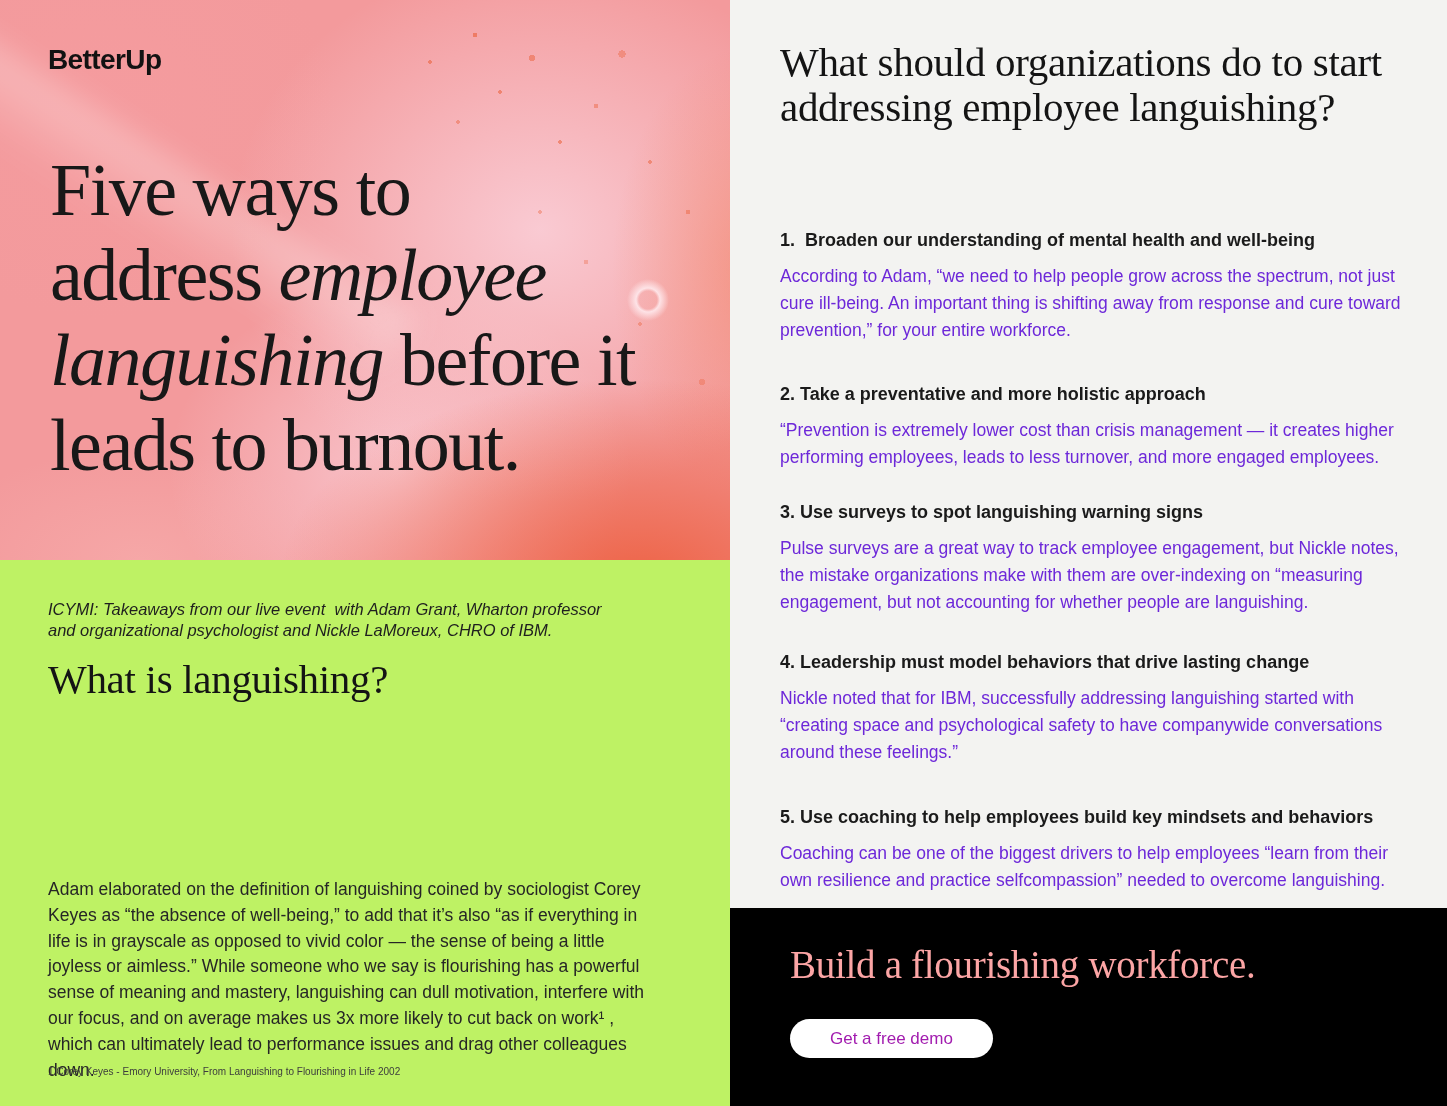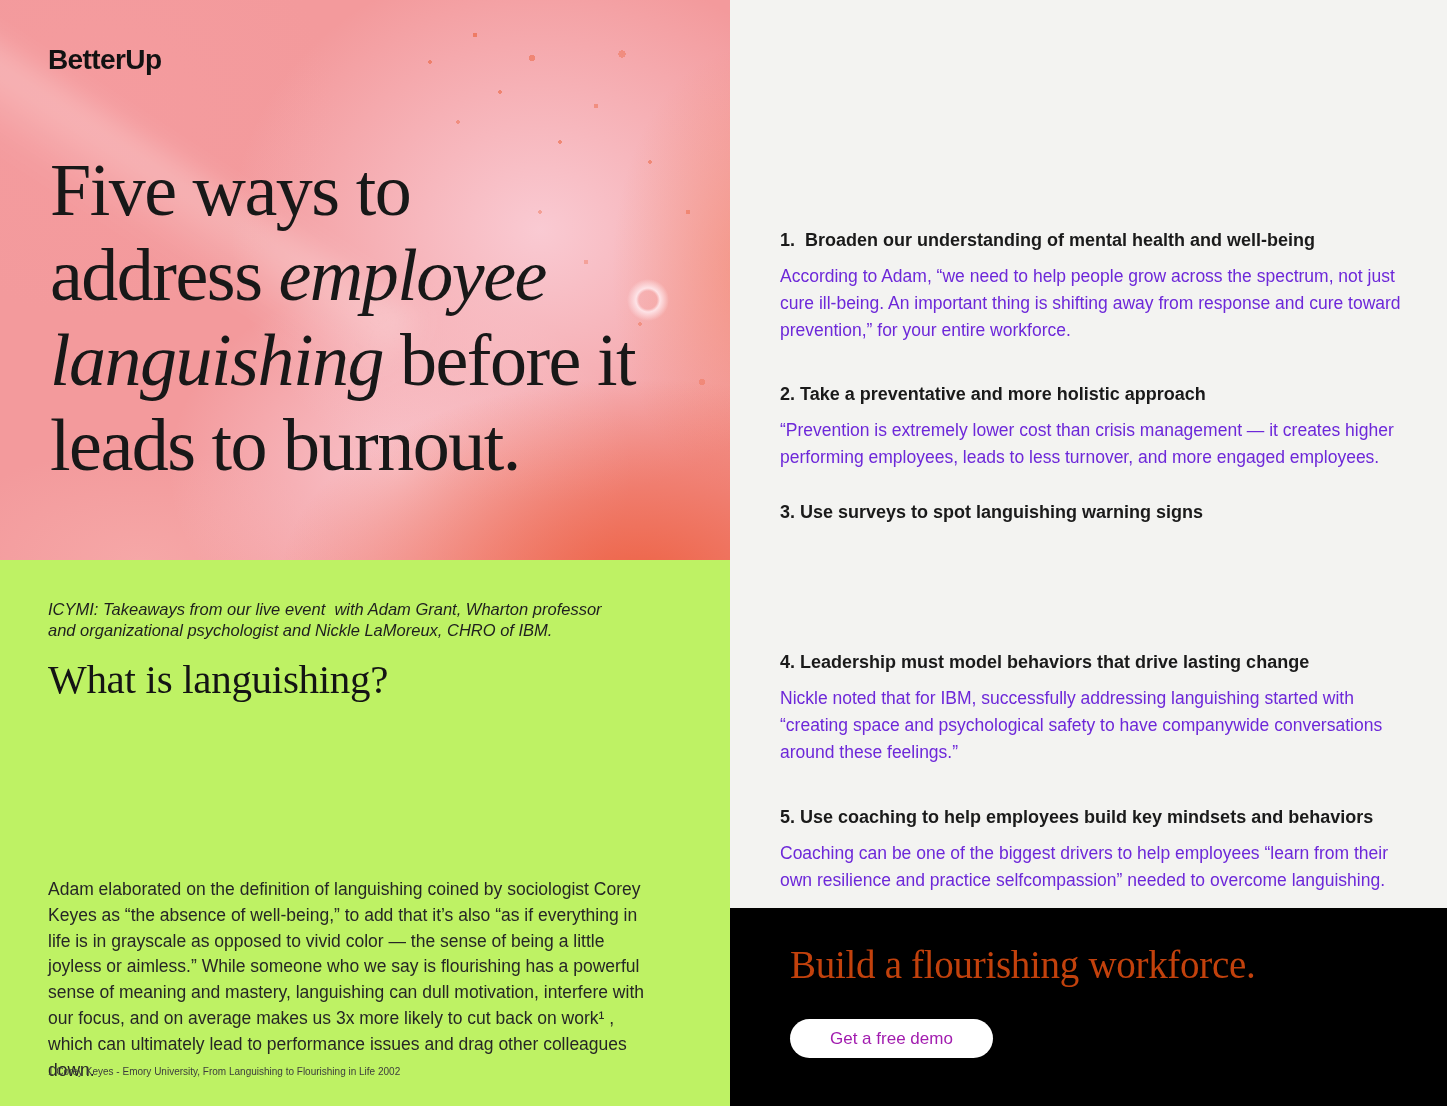--- a/index.html
+++ b/index.html
@@ -88,21 +88,21 @@
     font-size:18px; line-height:22px; font-weight:700; color:#1a1a1a;
     white-space:pre-wrap;
   }
   .item-body { margin-top:12px; font-size:17.5px; line-height:27px; color:#6d28d9; }
 
   
   .cta { position:absolute; left:0; top:908px; width:717px; height:198px; background:#000000; }
   .cta-heading {
     position:absolute; left:60px; top:34px;
     font-family:"Liberation Serif",serif; font-weight:400;
-    font-size:39px; letter-spacing:-0.3px; color:#c2410c;text-align:center;
+    font-size:39px; letter-spacing:-0.3px; color:#fca5a5;text-align:center;
   }
   .demo-button {
     position:absolute; left:60px; top:111px; height:39px;
     padding:0 40px; border:none; border-radius:20px;
     background:#ffffff; color:#a21caf; font-family:"Liberation Sans",sans-serif;
     font-size:17px; cursor:pointer;
   }
 </style>
 </head>
 <body>
@@ -124,33 +124,38 @@
     </div>
 
     <p class="icymi">ICYMI: Takeaways from our live event  with Adam Grant, Wharton professor and organizational psychologist and Nickle LaMoreux, CHRO of IBM.</p>
     <h2 class="section-heading">What is languishing?</h2>
     <p class="definition">Adam elaborated on the definition of languishing coined by sociologist Corey Keyes as “the absence of well-being,” to add that it’s also “as if everything in life is in grayscale as opposed to vivid color — the sense of being a little joyless or aimless.” While someone who we say is flourishing has a powerful sense of meaning and mastery, languishing can dull motivation, interfere with our focus, and on average makes us 3x more likely to cut back on work¹ , which can ultimately lead to performance issues and drag other colleagues down.</p>
     <p class="footnote">1 Corey Keyes - Emory University, From Languishing to Flourishing in Life 2002</p>
   </div>
 
   <div class="right-col">
 
+    <h2 class="right-heading">
+      <div>What should organizations do to start</div>
+      <div>addressing employee languishing?</div>
+    </h2>
 
     <div class="item item-1">
       <div class="item-heading">1.  Broaden our understanding of mental health and well-being</div>
       <div class="item-body">According to Adam, “we need to help people grow across the spectrum, not just cure ill-being. An important thing is shifting away from response and cure toward prevention,” for your entire workforce.</div>
     </div>
 
     <div class="item item-2">
       <div class="item-heading">2. Take a preventative and more holistic approach</div>
       <div class="item-body">“Prevention is extremely lower cost than crisis management — it creates higher performing employees, leads to less turnover, and more engaged employees.</div>
     </div>
 
     <div class="item item-3">
       <div class="item-heading">3. Use surveys to spot languishing warning signs</div>
+      <div class="item-body">Pulse surveys are a great way to track employee engagement, but Nickle notes, the mistake organizations make with them are over-indexing on “measuring engagement, but not accounting for whether people are languishing.</div>
     </div>
 
     <div class="item item-4">
       <div class="item-heading">4. Leadership must model behaviors that drive lasting change</div>
       <div class="item-body">Nickle noted that for IBM, successfully addressing languishing started with “creating space and psychological safety to have companywide conversations around these feelings.”</div>
     </div>
 
     <div class="item item-5">
       <div class="item-heading">5. Use coaching to help employees build key mindsets and behaviors</div>
       <div class="item-body">Coaching can be one of the biggest drivers to help employees “learn from their own resilience and practice selfcompassion” needed to overcome languishing.</div>

